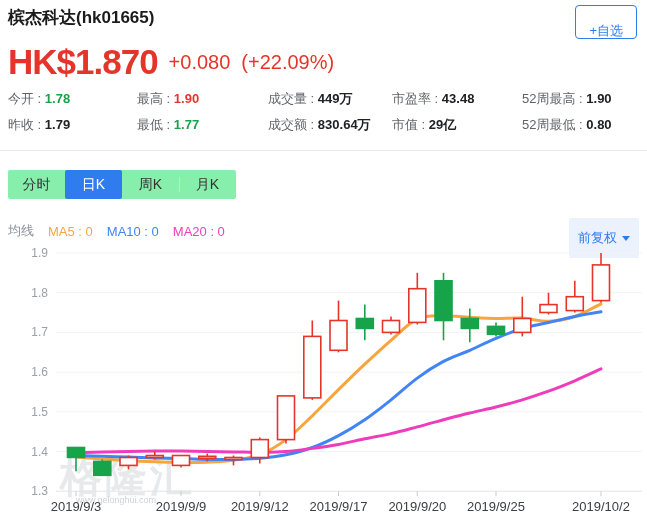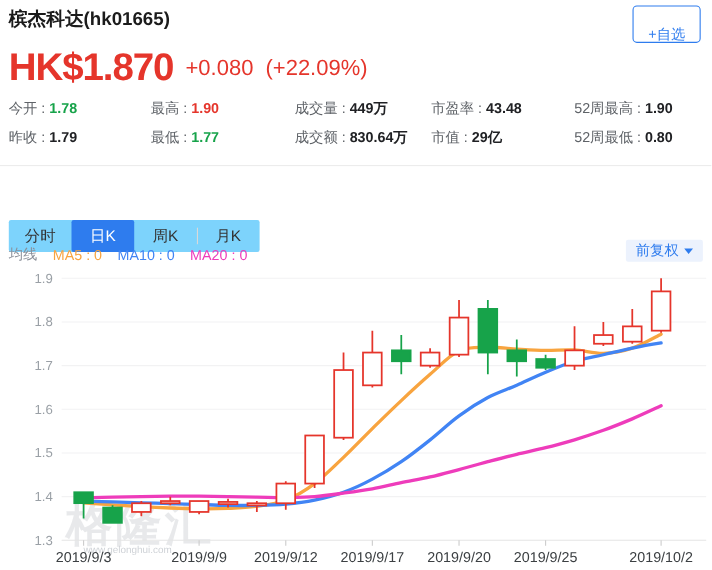--- a/index.html
+++ b/index.html
@@ -15,27 +15,27 @@
   .stat-row{position:absolute;left:0;width:100%;height:20px;}
   .stat-row.r0{top:90px;padding-left:20px;} .stat-row.r1{top:116px;}
   .stat-cell{position:absolute;top:0;font-size:13px;white-space:nowrap;}
   .stat-cell:nth-child(1){left:8px;}  .stat-cell:nth-child(2){left:137px;}
   .stat-cell:nth-child(3){left:268px;}.stat-cell:nth-child(4){left:392px;}
   .stat-cell:nth-child(5){left:522px;}
   .stat-label{color:#5f6368;}
   .stat-value{font-weight:bold;}
   .v-dark{color:#202124;} .v-green{color:var(--down-green);} .v-red{color:var(--up-red);}
   .divider{position:absolute;left:0;top:150px;width:100%;height:1px;background:#ececec;}
-  .tabs{position:absolute;left:8px;top:200px;display:flex;background:#7dd3fc;height:29px;border-radius:2px;}
+  .tabs{position:absolute;left:8px;top:170px;display:flex;background:#86efac;height:29px;border-radius:2px;}
   .tab{width:57px;line-height:29px;text-align:center;font-size:14px;color:#333;position:relative;cursor:pointer;}
   .tab.active{background:var(--accent-blue);color:#fff;border-radius:2px;}
   .tab.sep::before{content:'';position:absolute;left:0;top:7px;height:15px;width:1px;background:#d9d9d9;}
   .legend-row{position:absolute;left:8px;top:222px;font-size:13px;display:flex;gap:14px;align-items:center;}
   .legend-title{color:#8a8f99;}
-  .adjust-btn{position:absolute;right:8px;top:218px;height:20px;display:flex;align-items:center;gap:5px;
+  .adjust-btn{position:absolute;right:8px;top:218px;height:40px;display:flex;align-items:center;gap:5px;
        background:#ecf2fd;border:none;border-radius:2px;color:var(--accent-blue);font-size:13px;
        padding:2px 9px;cursor:pointer;font-family:inherit;}
   .caret{width:0;height:0;border-left:4px solid transparent;border-right:4px solid transparent;
        border-top:5px solid var(--accent-blue);display:inline-block;}
   .chart{position:absolute;left:0;top:243px;width:647px;height:275px;}
   .watermark{position:absolute;left:60px;top:206px;font-size:42px;font-weight:bold;color:#cdd0d4;
        opacity:.45;letter-spacing:3px;white-space:nowrap;}
   .watermark-url{position:absolute;left:76px;top:252px;font-size:9px;color:#c9cdd2;opacity:.9;}
   .chart svg{position:absolute;left:0;top:0;}
   .ylab{font:12px "Liberation Sans","DejaVu Sans",sans-serif;fill:#9aa0a6;text-anchor:end;}

